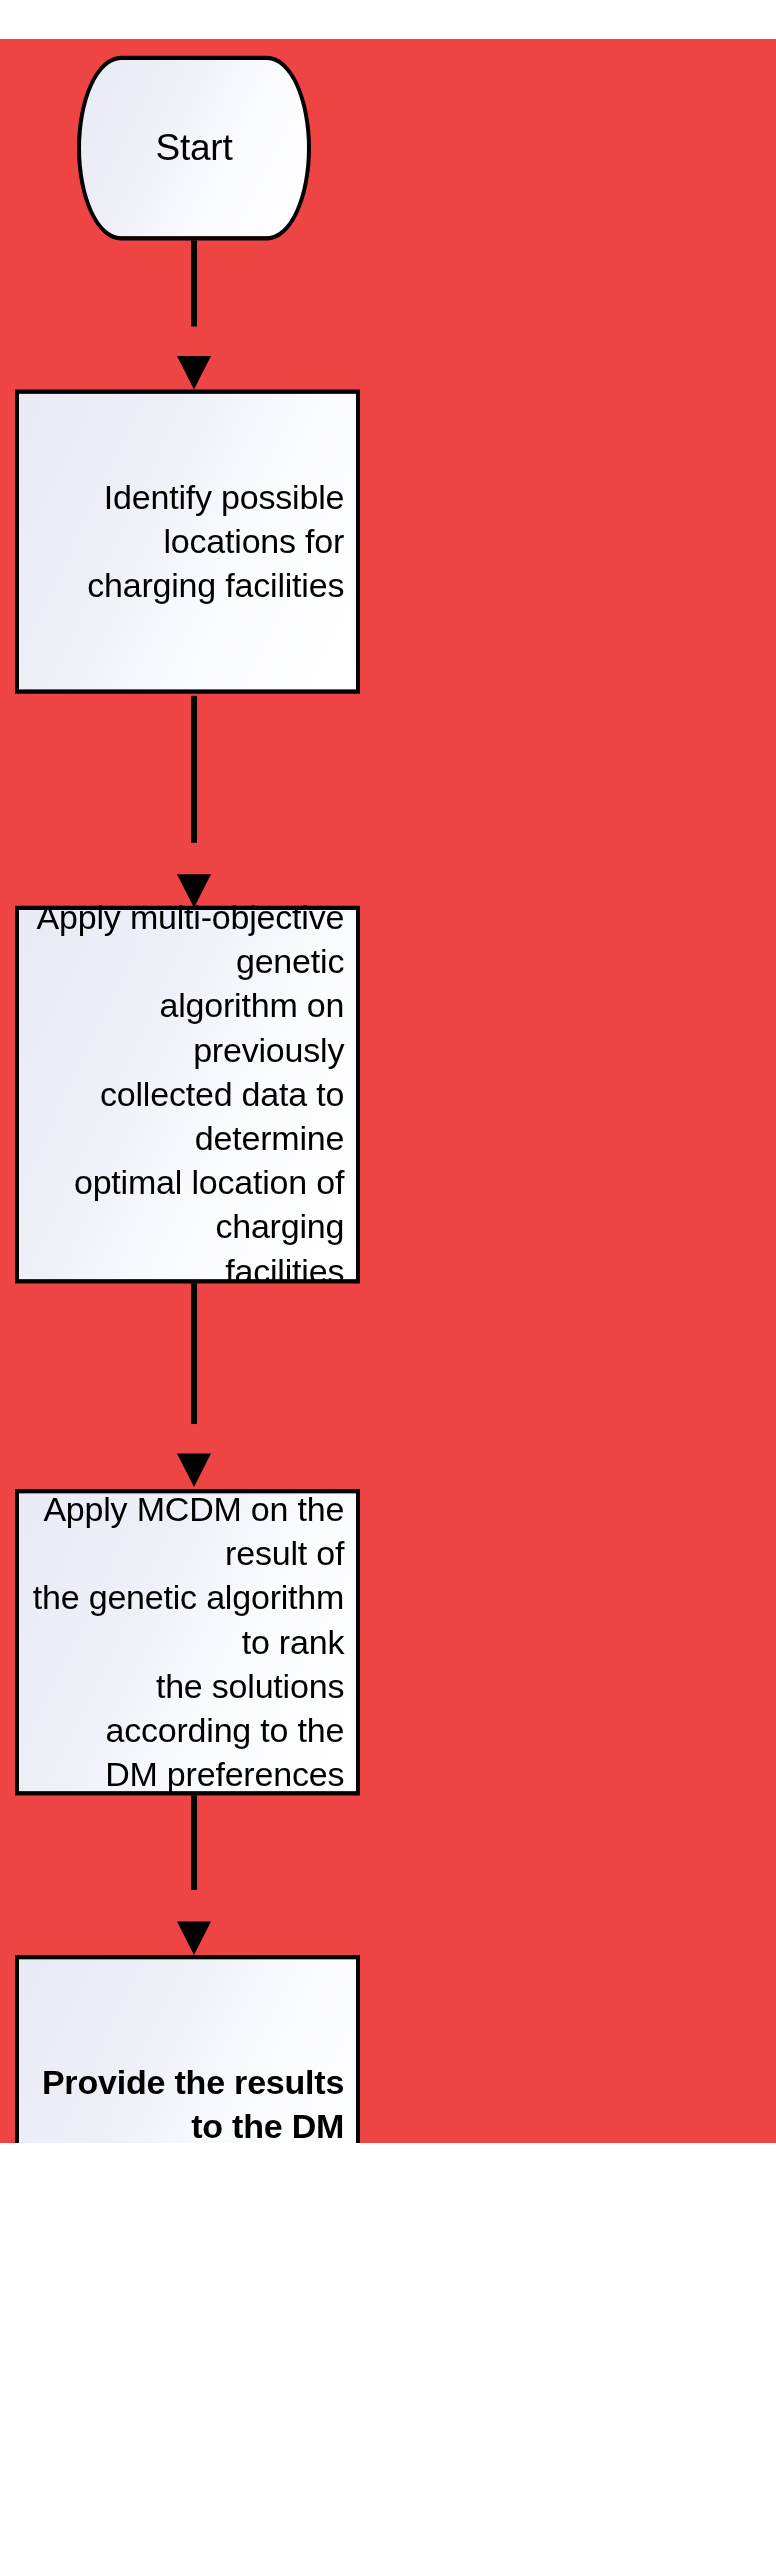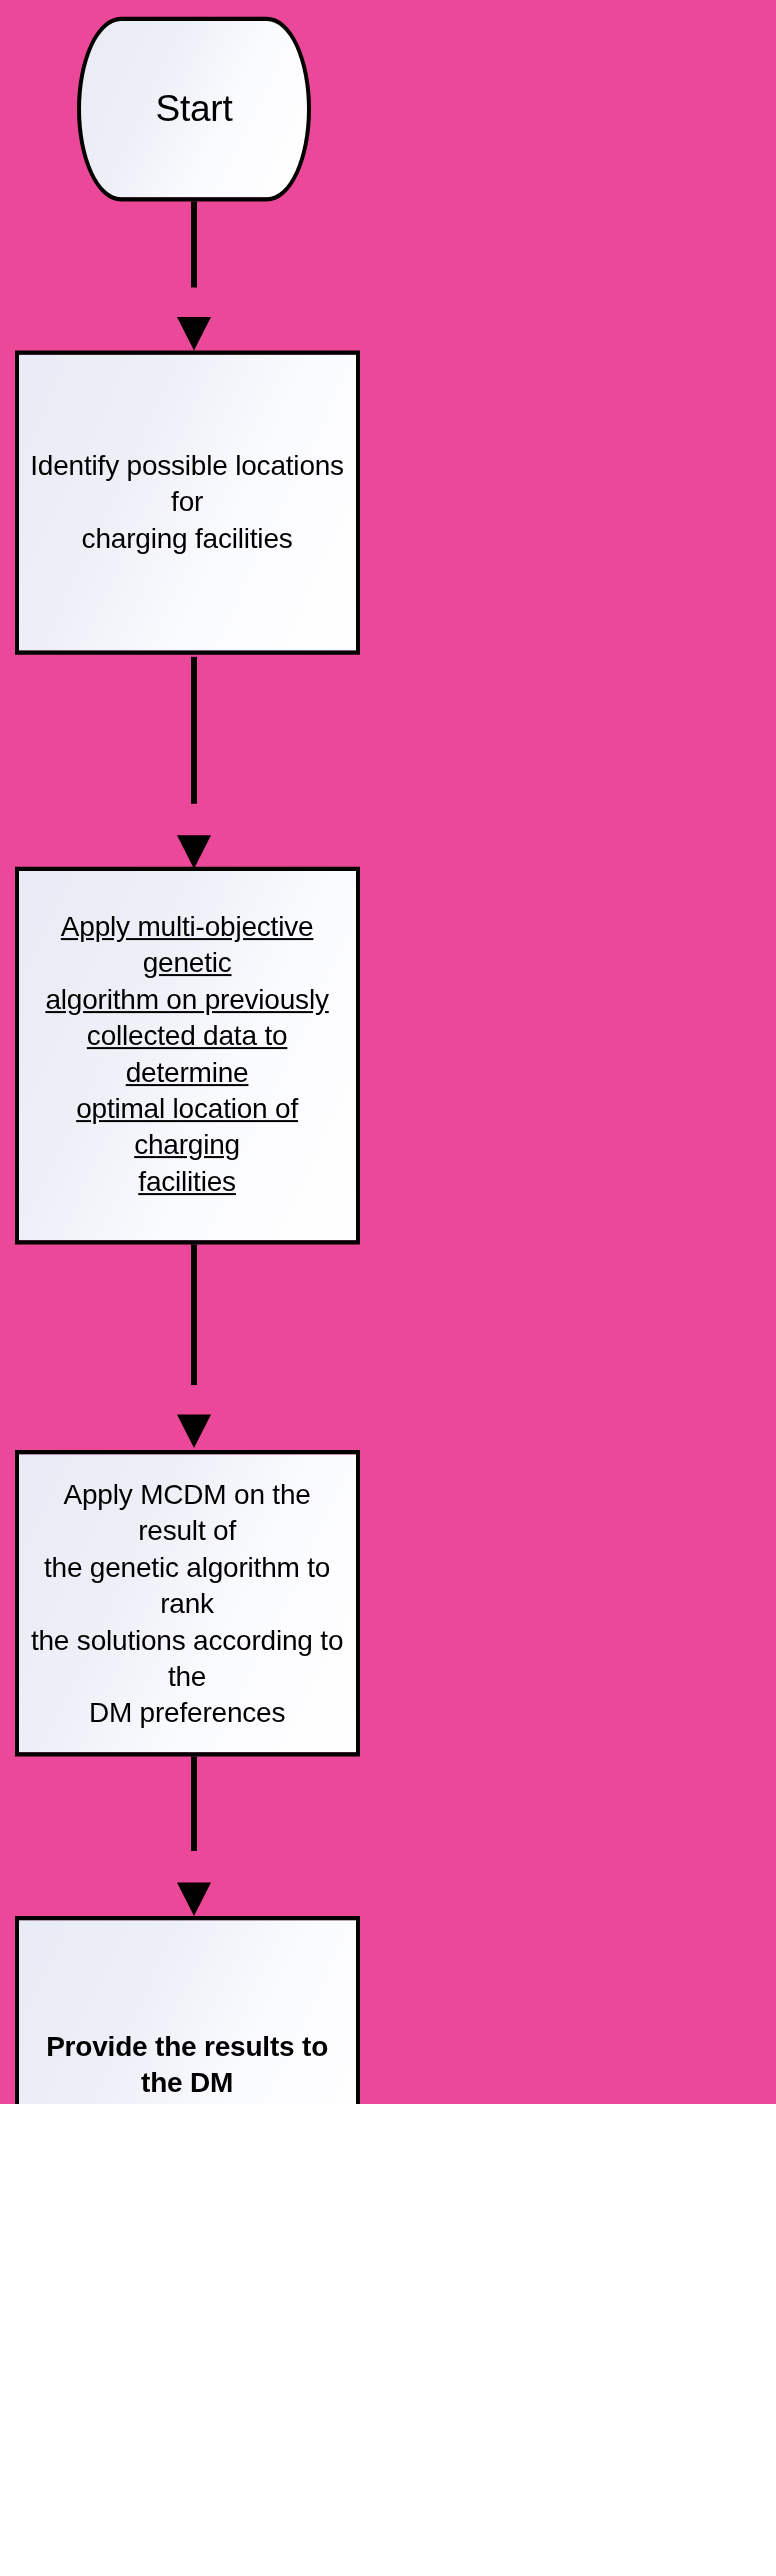--- a/index.html
+++ b/index.html
@@ -9,22 +9,23 @@
     background: #ffffff;
   }
   body {
     font-family: "Liberation Sans", "DejaVu Sans", sans-serif;
   }
 
   #flow-canvas {
     position: relative;
     width: 776px;
     height: 2104px;
-    background: #ec4899;
+    background: #ef4444;
     overflow: hidden;
+    margin-top: 39px;
   }
 
   
   .node {
     position: absolute;
     box-sizing: border-box;
     border: 4.9px solid #000000;
     background: linear-gradient(135deg, #e8ebf5 0%, #eef0f8 35%, #fafbfe 62%, #ffffff 100%);
     display: flex;
     align-items: center;
@@ -46,22 +47,23 @@
   .terminator {
     border-radius: 47px;
   }
   .terminator .node-label {
     font-size: 37px;
     line-height: 1.18;
   }
 
   
   .process .node-label {
-    font-size: 28px;
+    font-size: 34px;
     line-height: 1.30;
+    text-align: right;
   }
 
   
   .connector {
     position: absolute;
     width: 0;
   }
   .connector .conn-line {
     position: absolute;
     left: 0;
@@ -101,21 +103,21 @@
     <span class="node-label" style="display: block; transform-origin: center center; transform: scaleY(0.476521);">Identify possible locations for
 charging facilities</span>
   </div>
 
   <div class="connector" style="left:194px; top:313px; height:101px;">
     <div class="conn-line" style="height:70px;"></div>
     <div class="conn-head" style="border-top-width: 16.2px;"></div>
   </div>
 
   <div class="node process" style="left: 14.6px; top: 413px; width: 345px; height: 180px; border-top-width: 2.3px; border-bottom-width: 2.3px;">
-    <span class="node-label" style="display: block; transform-origin: center center; transform: scaleY(0.476521); text-decoration: underline;">Apply multi-objective genetic
+    <span class="node-label" style="display: block; transform-origin: center center; transform: scaleY(0.476521);">Apply multi-objective genetic
 algorithm on previously
 collected data to determine
 optimal location of charging
 facilities</span>
   </div>
 
   <div class="connector" style="left:194px; top:593px; height:97px;">
     <div class="conn-line" style="height:67px;"></div>
     <div class="conn-head" style="border-top-width: 16.2px;"></div>
   </div>

